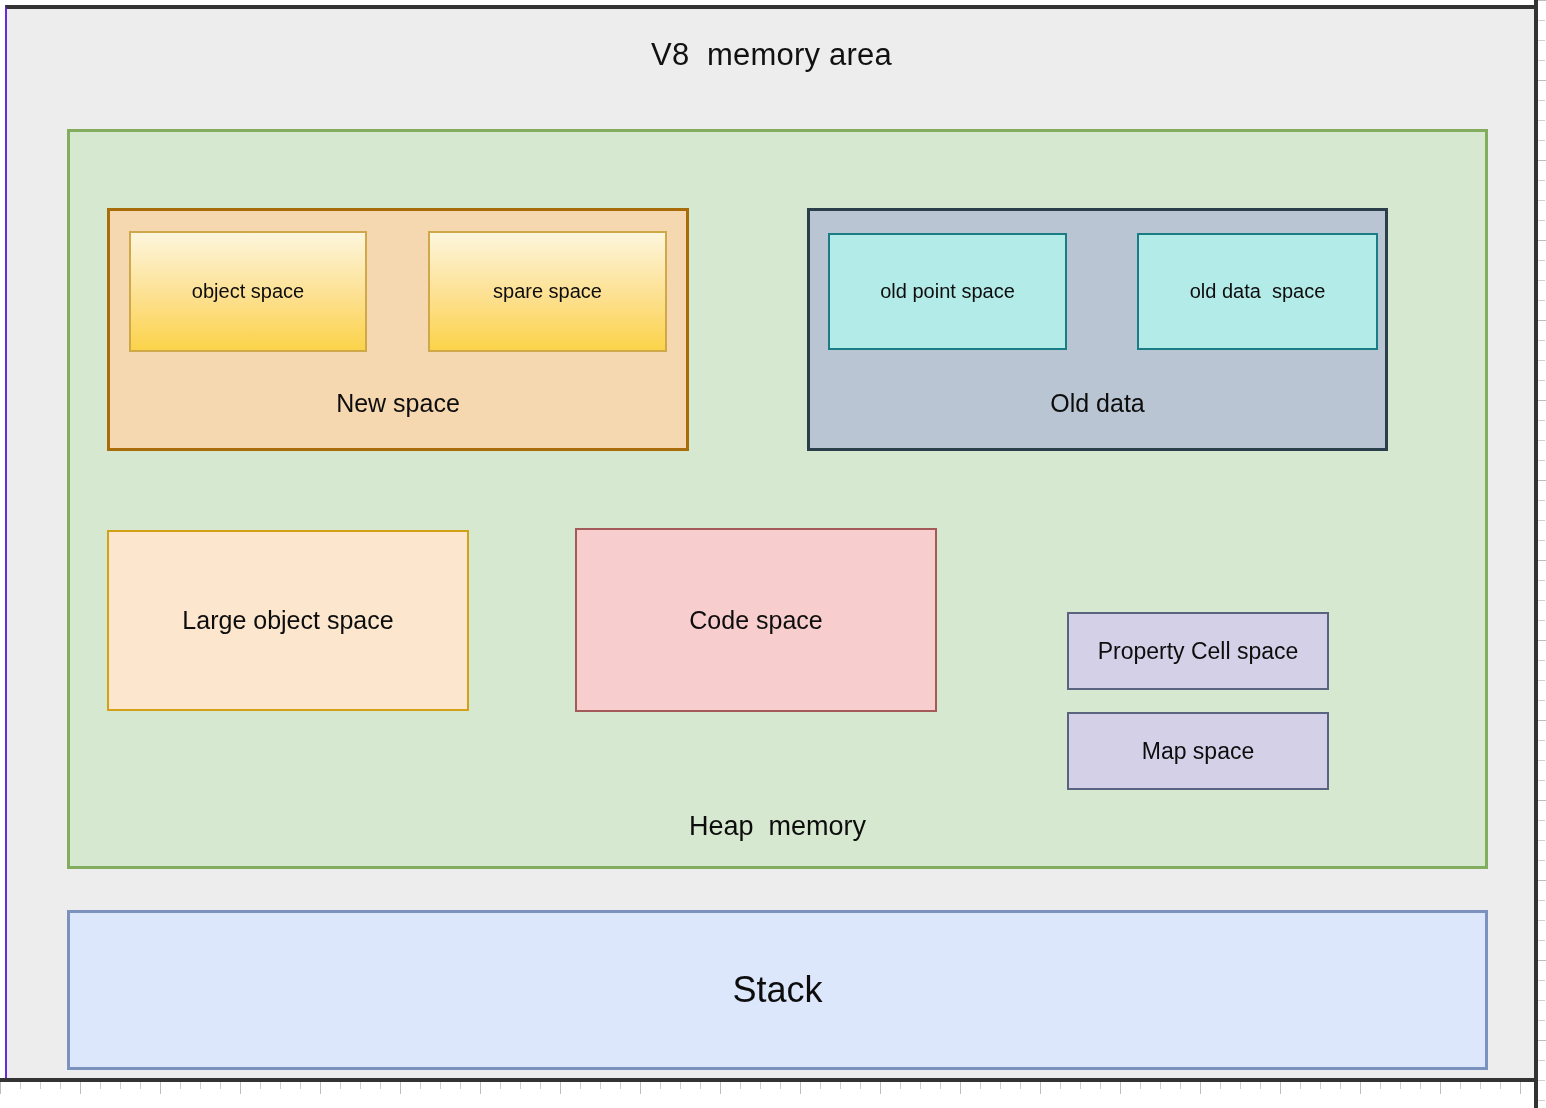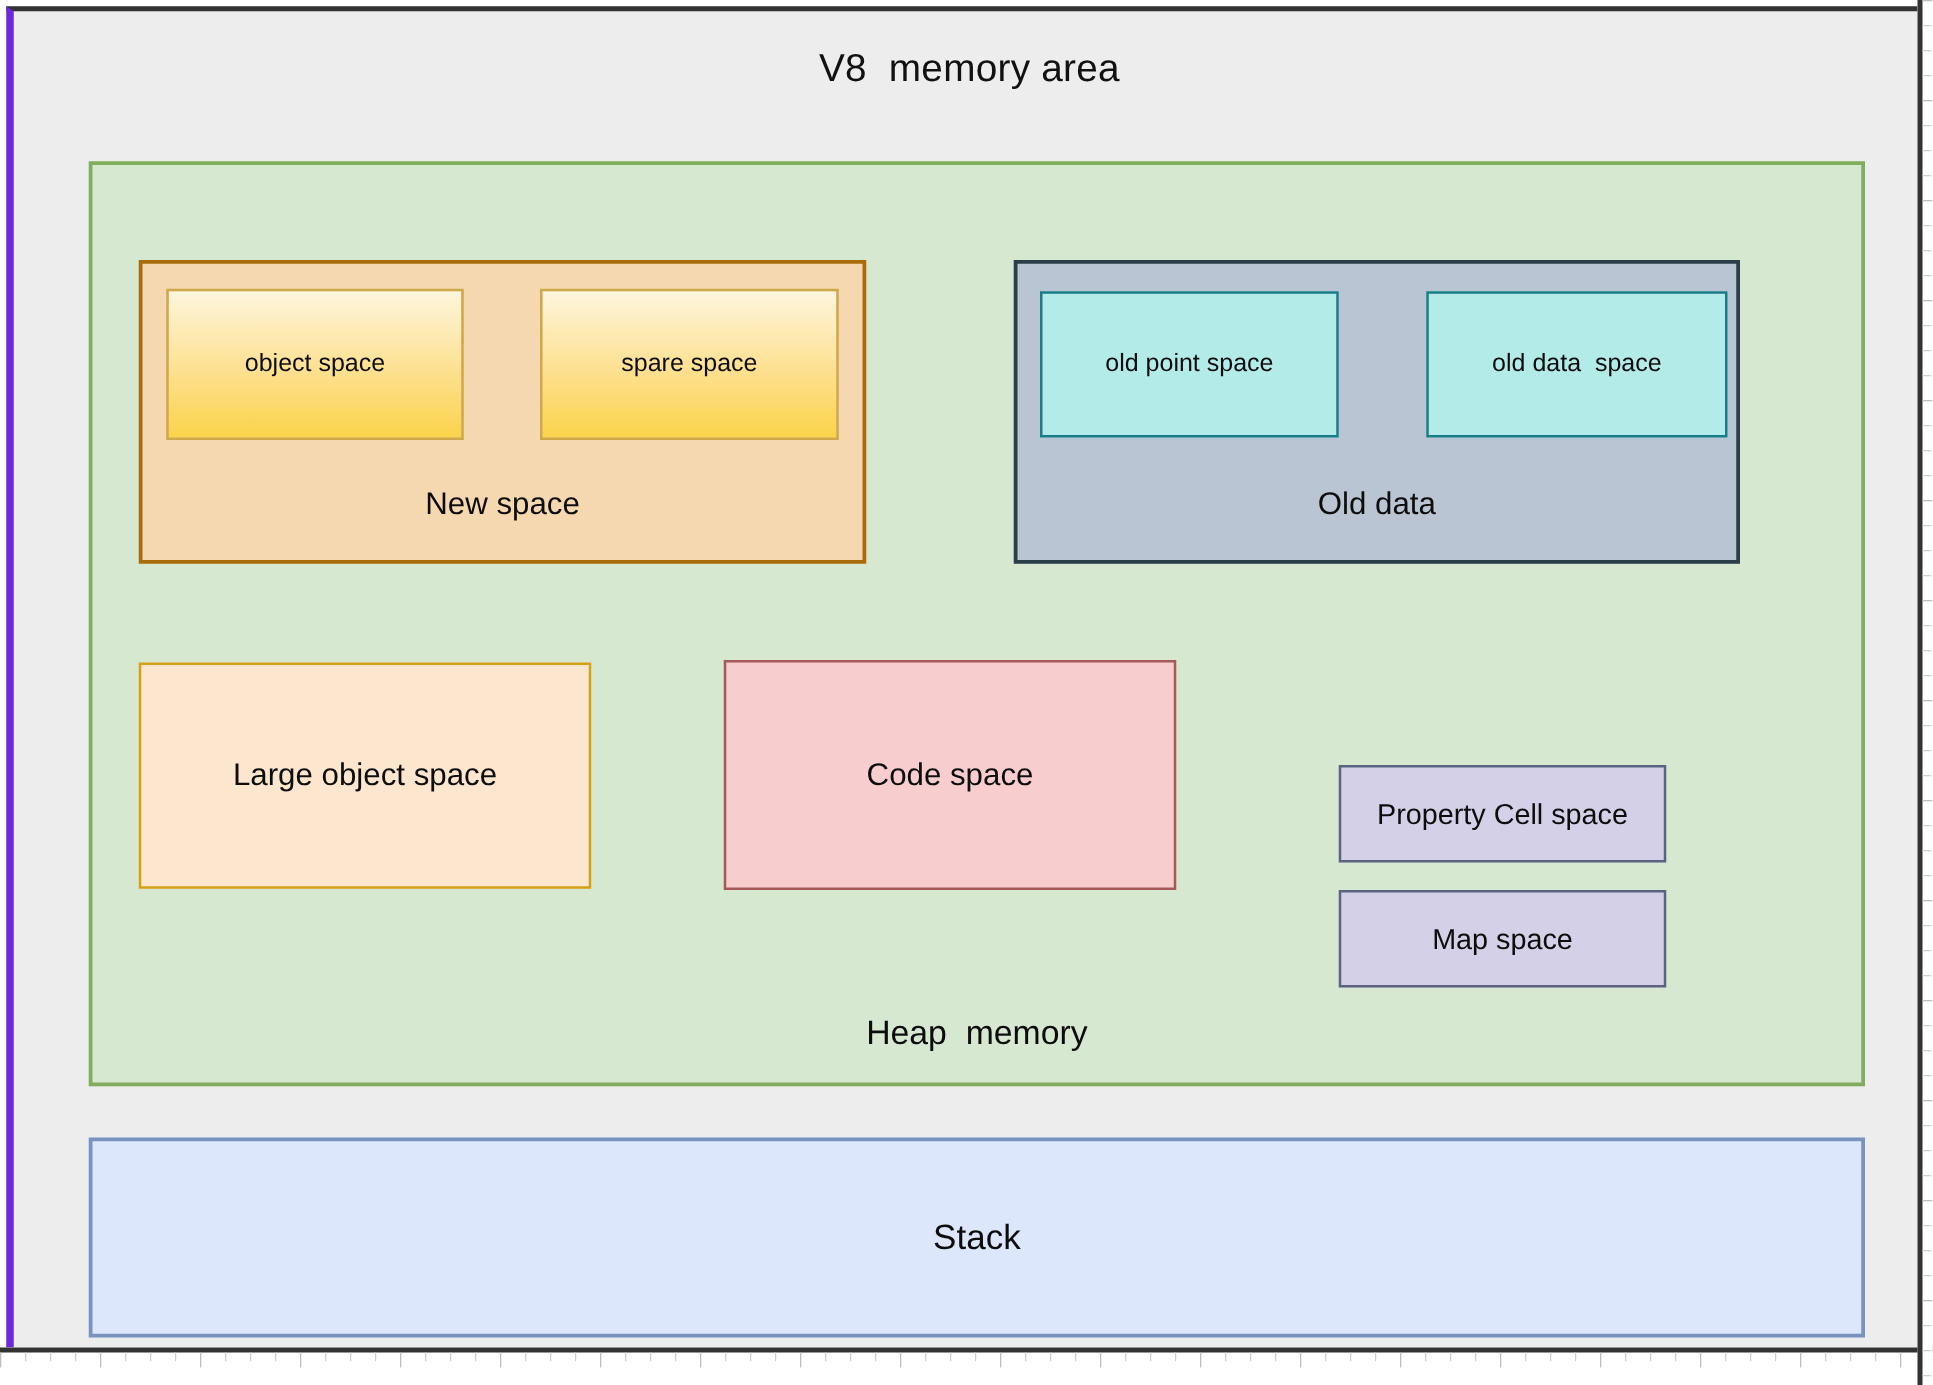--- a/index.html
+++ b/index.html
@@ -21,21 +21,21 @@
   }
 
   
   #frame {
     position: absolute;
     left: 5px;
     top: 5px;
     width: 1529px;
     height: 1073px;
     background: #ededed;
-    border-left: 6px solid #6d28d9;
+    border-left: 2px solid #6d28d9;
     border-top: 4px solid #333333;
     box-sizing: border-box;
   }
 
   
   .ruler {
     position: absolute;
     background: #ffffff;
   }
   #ruler-bottom {
@@ -204,21 +204,21 @@
 
   
   #stack {
     left: 60px;
     top: 901px;
     width: 1421px;
     height: 160px;
     background: #dce7fb;
     border: 3px solid #7b92bf;
   }
-  #stack .label { font-size: 28px; }
+  #stack .label { font-size: 36px; }
 
   
   #watermark {
     position: absolute;
     left: 1183px;
     top: 1050px;
     font-size: 21px;
     color: #9aa0a8;
     opacity: 0.85;
     white-space: pre;

